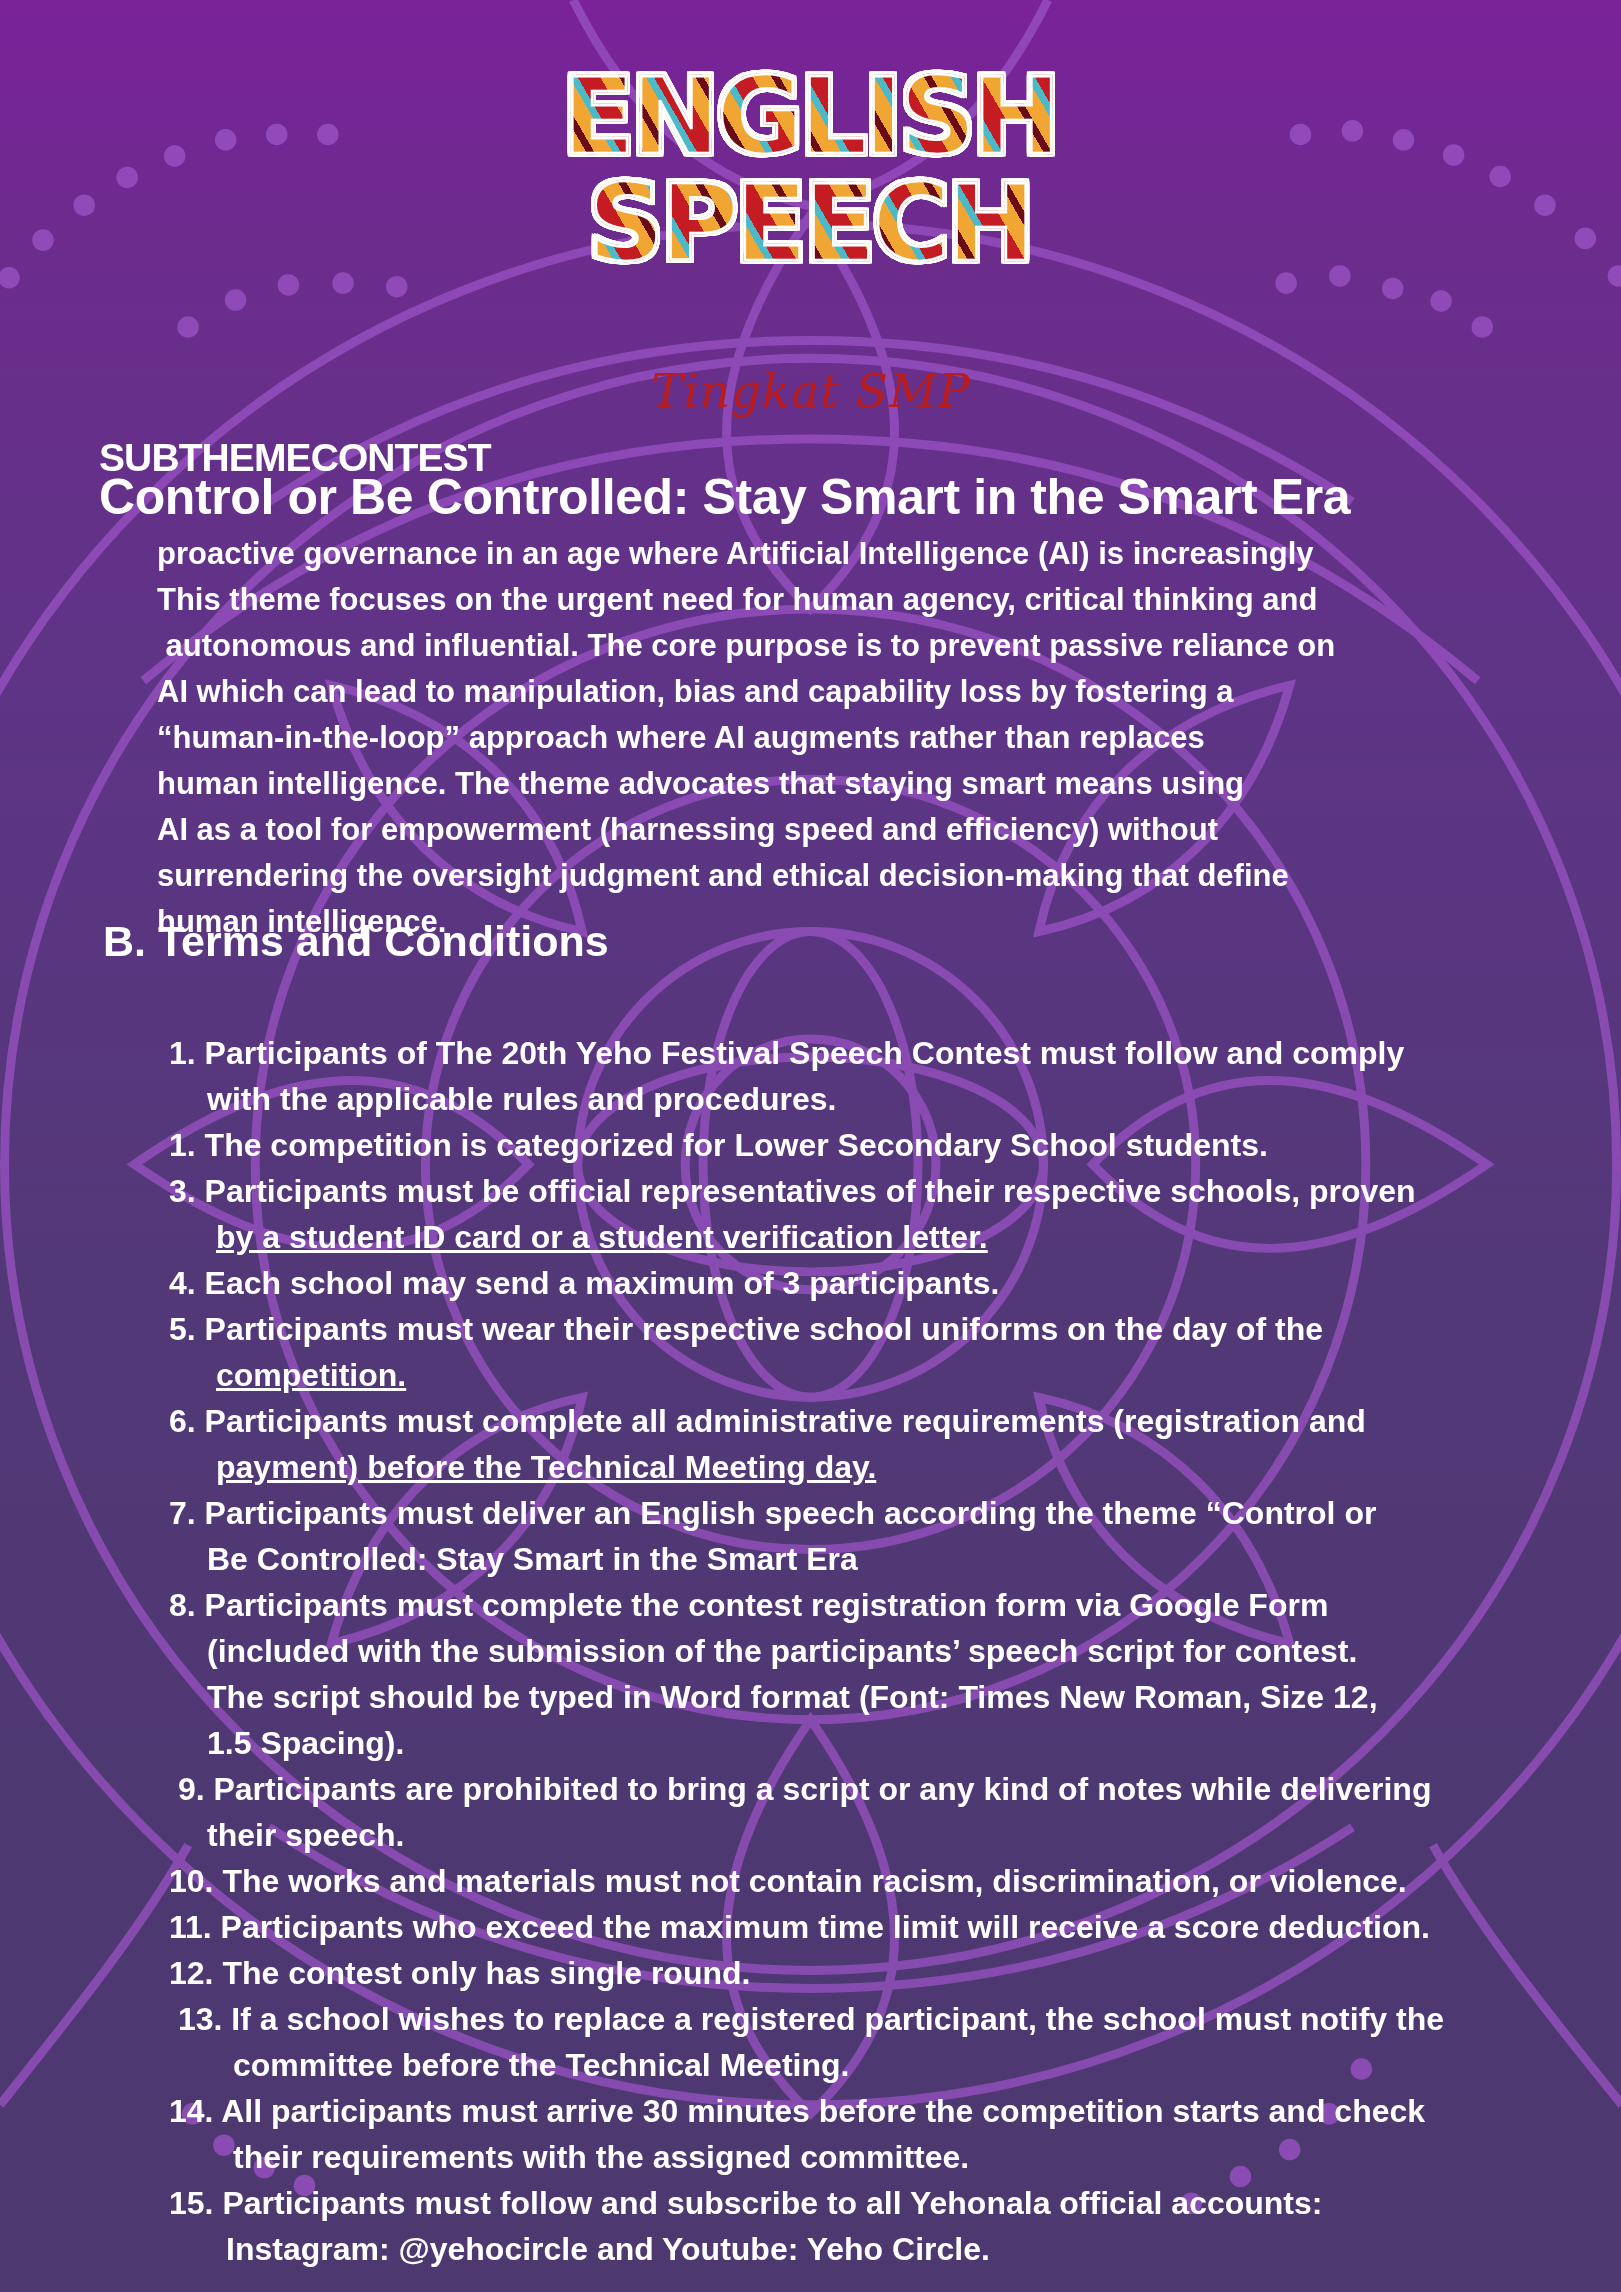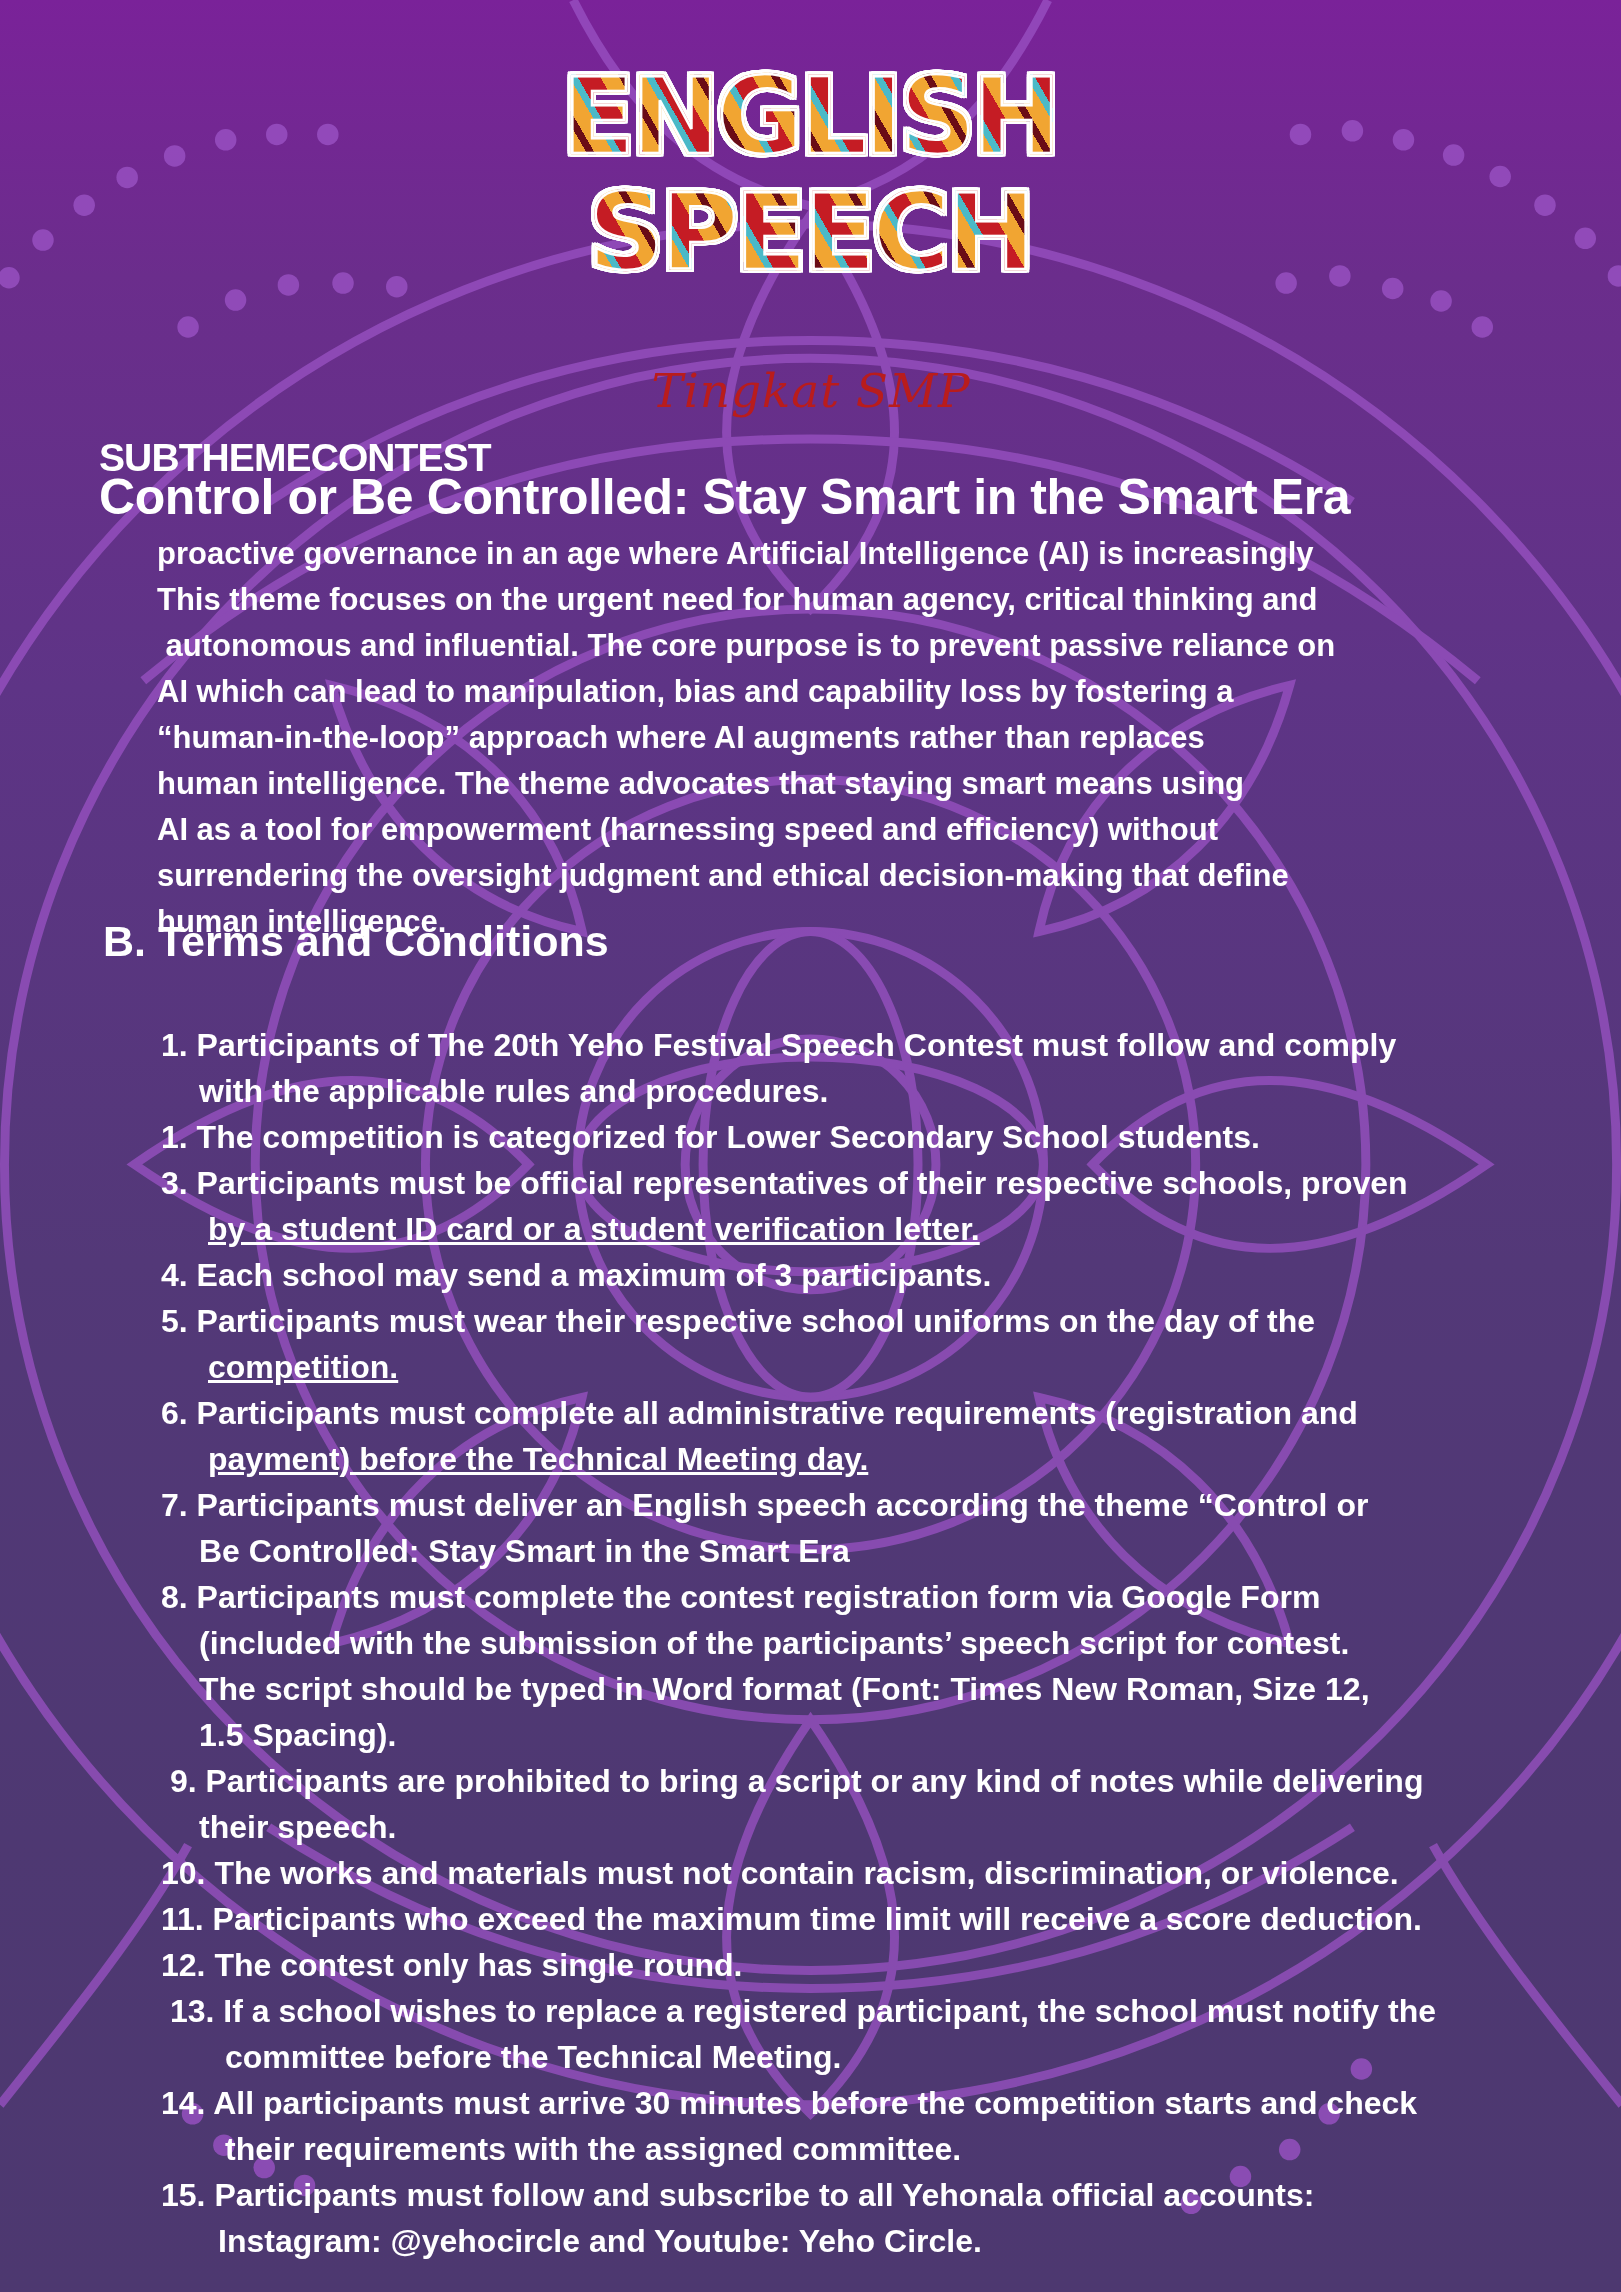--- a/index.html
+++ b/index.html
@@ -29,21 +29,21 @@
       line-height: 107px;
       letter-spacing: -3.6px;
       color: #e5a12c;
       background: repeating-linear-gradient(60deg, #c51c24 0px, #c51c24 19.7px, #f1a532 19.7px, #f1a532 36px, #6a0c16 36px, #6a0c16 43px, #f1a532 43px, #f1a532 59px, #4bb9c7 59px, #4bb9c7 66px);
       -webkit-background-clip: text;
       background-clip: text;
       -webkit-text-fill-color: transparent;
       -webkit-text-stroke: 2.7px #ffffff;
       filter: drop-shadow(0 0 0 #fff) drop-shadow(2.7px 0 0 #fff) drop-shadow(-2.7px 0 0 #fff) drop-shadow(0 2.7px 0 #fff) drop-shadow(0 -2.7px 0 #fff);
     }
-    .title-word.w2 { margin-top: 9px; }
+    .title-word.w2 { margin-top: 0; }
     .subtitle {
       position: absolute; left: 0; width: 1622px; top: 363px;
       text-align: center;
       font-family: "DejaVu Serif", serif;
       font-style: italic;
       font-size: 47px;
       color: #b91c1c;
       letter-spacing: 0.9px;
     }
     .subtheme-label {
@@ -61,21 +61,21 @@
       font-size: 31px; font-weight: 700; line-height: 46px;
     }
     .theme-desc .line { display: block; white-space: nowrap; }
     .section-b {
       position: absolute; left: 103px; top: 916px;
       font-size: 43px; font-weight: 700; line-height: 50px;
     }
     .rules {
       position: absolute; left: 157px; top: 1018px; width: 1442px;
       font-size: 32px; font-weight: 700; line-height: 46px;
-      margin: 4px; padding: 0; list-style: none;
+      margin: 12px; padding: 0; list-style: none;
     }
     .rules li { display: block; }
     .rules .line { display: block; white-space: nowrap; }
     .rules .cont { padding-left: 38px; }
     .rules .cont2 { padding-left: 47px; text-decoration: underline; }
     .rules .cont3 { padding-left: 64px; }
   </style>
 </head>
 <body>
 

